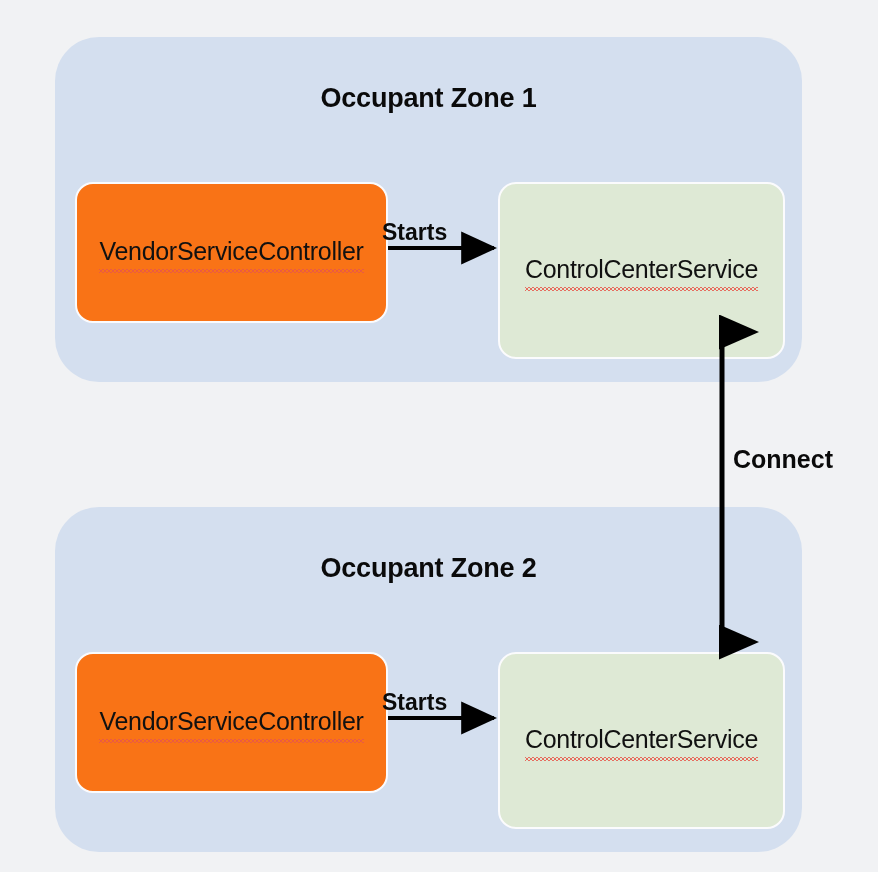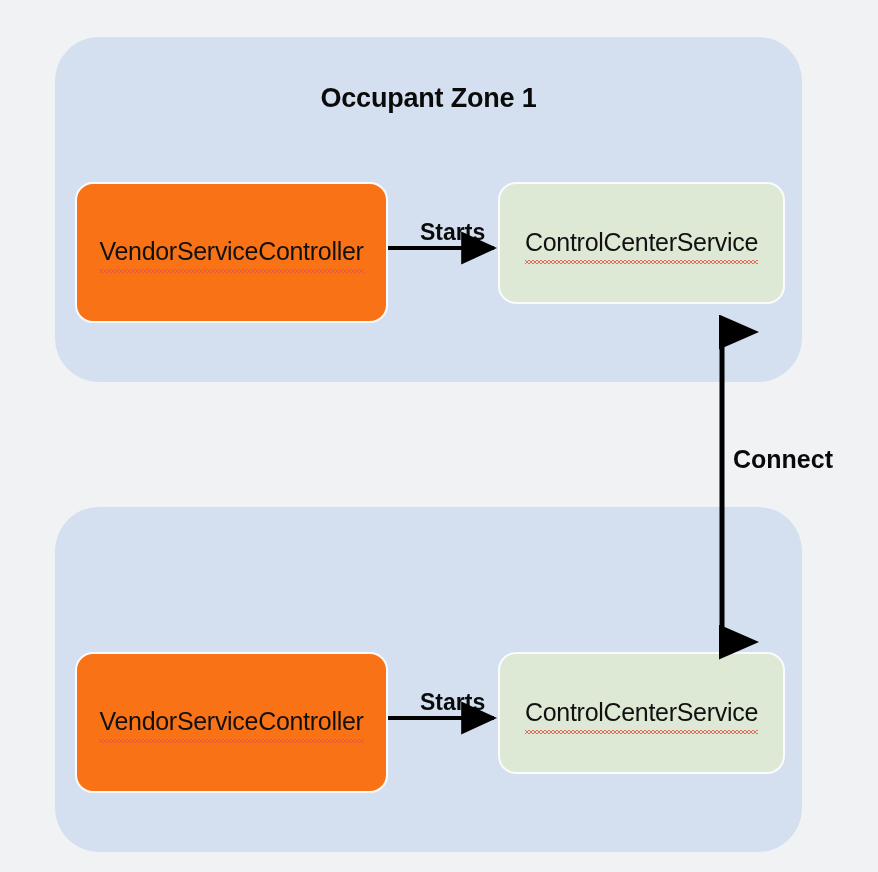--- a/index.html
+++ b/index.html
@@ -55,21 +55,21 @@
     left: 20px;
     top: 145px;
     width: 313px;
     height: 141px;
   }
   .node-control {
     background: #dee9d5;
     left: 443px;
     top: 145px;
     width: 287px;
-    height: 122px;
+    height: 177px;
   }
   .node-label {
     font-size: 25px;
     color: #111111;
     letter-spacing: -0.3px;
     white-space: nowrap;
     position: relative;
     padding-bottom: 2px;
   }
   
@@ -89,21 +89,21 @@
   }
 
   .edge-label {
     position: absolute;
     font-size: 23px;
     font-weight: bold;
     color: #0a0a0a;
     white-space: nowrap;
   }
   .starts-label {
-    left: 365px;
+    left: 327px;
     top: 182px;
   }
   #connect-label {
     position: absolute;
     left: 733px;
     top: 435px;
     font-size: 25px;
     font-weight: bold;
     color: #0a0a0a;
     white-space: nowrap;
@@ -131,20 +131,21 @@
     </div>
 
     <div class="node node-control">
       <span class="node-label">ControlCenterService</span>
     </div>
 
     <div class="edge-label starts-label">Starts</div>
   </div>
 
   <div class="zone" id="zone-2">
+    <div class="zone-title">Occupant Zone 2</div>
 
     <div class="node node-vendor">
       <span class="node-label">VendorServiceController</span>
     </div>
 
     <div class="node node-control">
       <span class="node-label">ControlCenterService</span>
     </div>
 
     <div class="edge-label starts-label">Starts</div>

